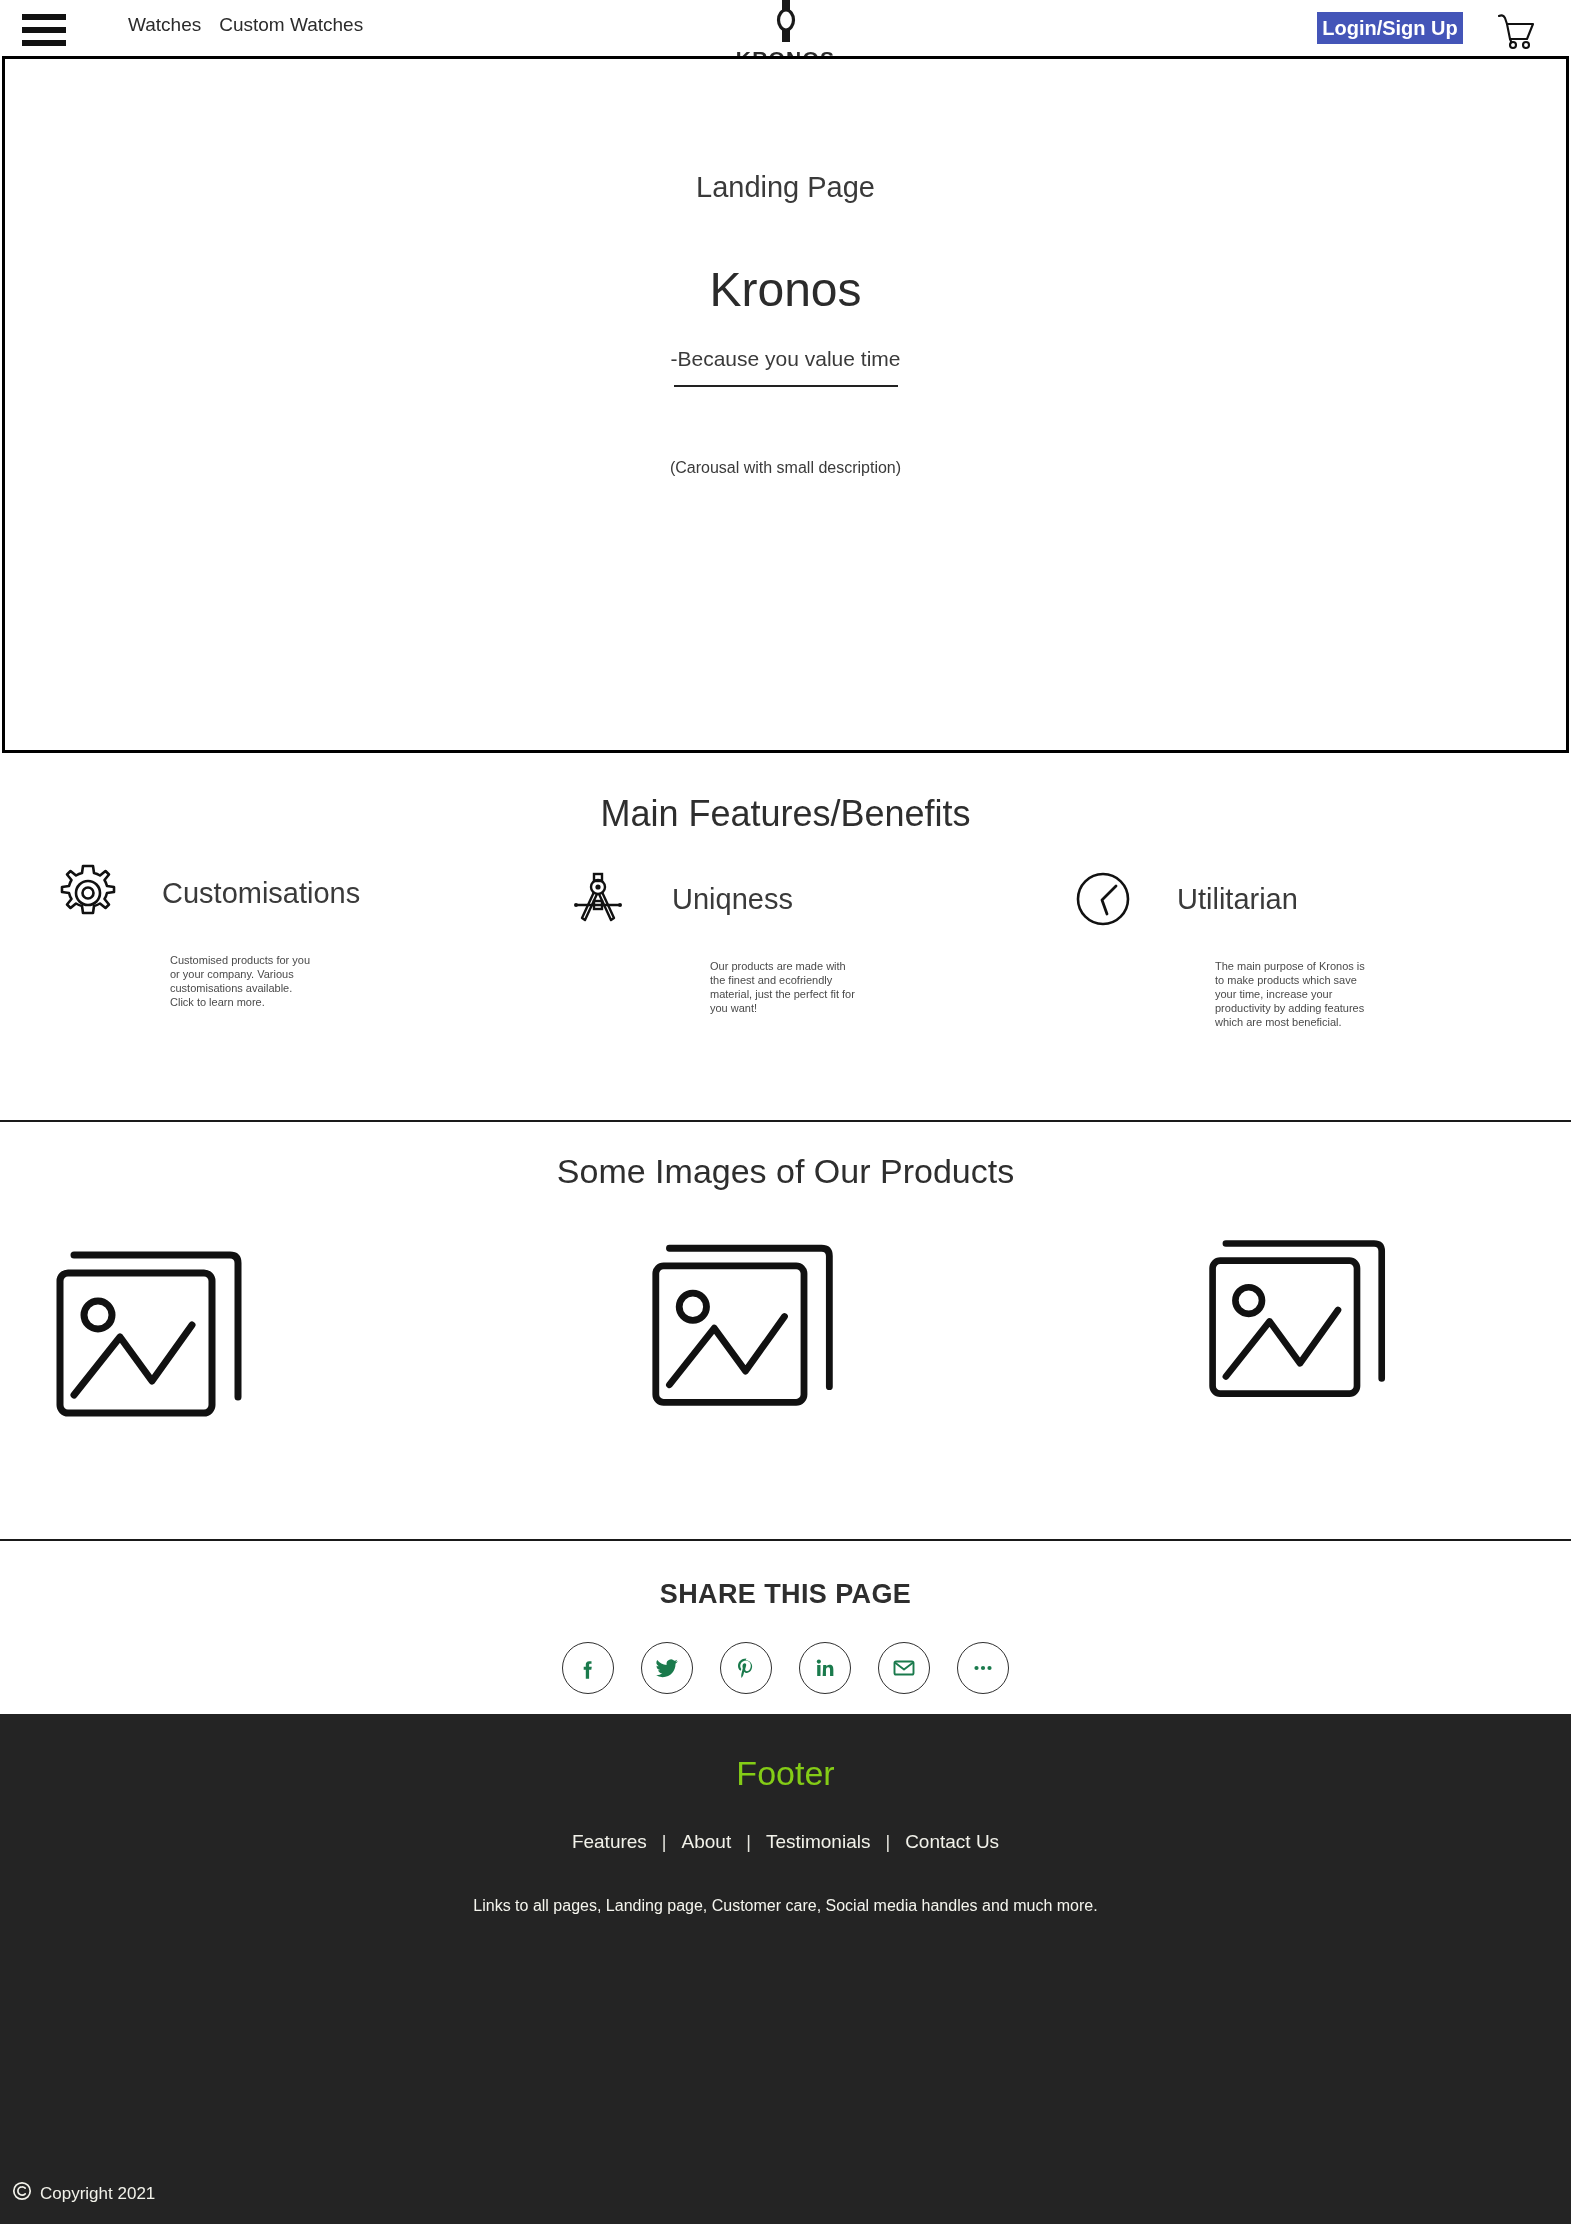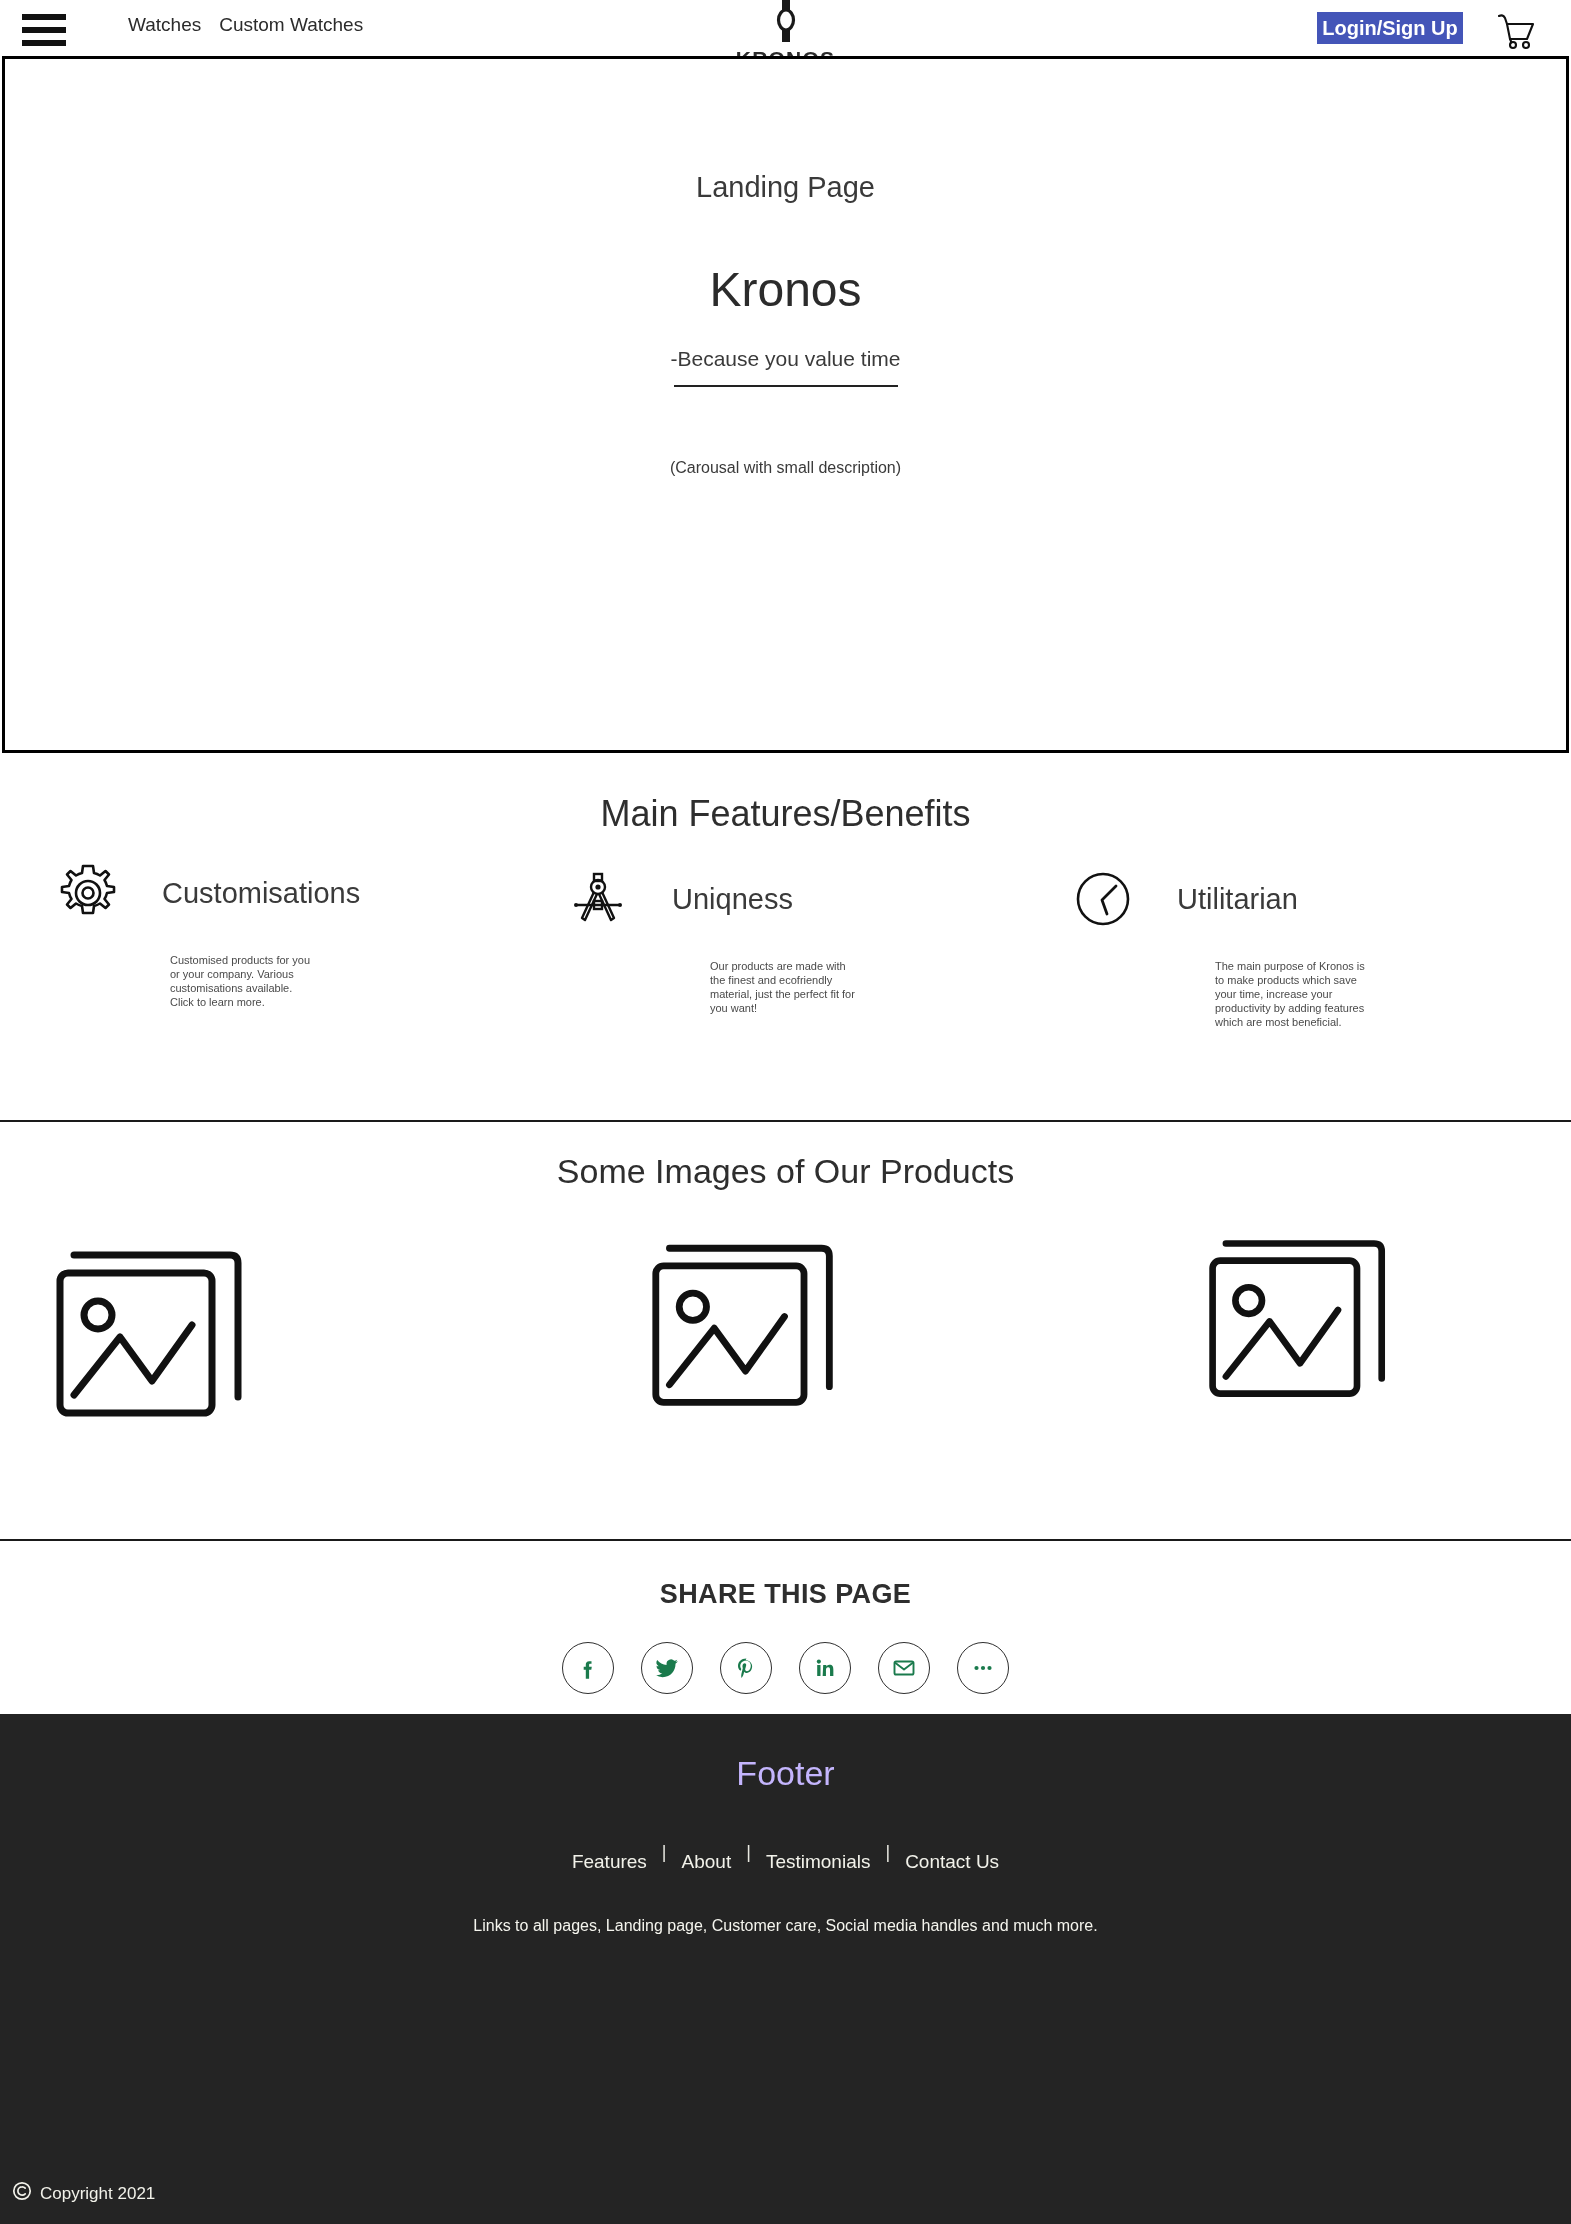--- a/index.html
+++ b/index.html
@@ -261,36 +261,35 @@
     bottom: 0;
     height: 510px;
     background: #242424;
     color: #f2f2ea;
     text-align: center;
   }
   .footer-title {
     font-size: 34px;
     font-weight: 400;
     margin-top: 40px;
-    color: #c4b5fd;
+    color: #84cc16;
     font-family: "Liberation Sans", sans-serif;
   }
   .footer-links {
     margin-top: 38px;
     display: flex;
     justify-content: center;
     align-items: center;
     gap: 15px;
     font-size: 19px;
   }
   .footer-links a {
     color: #f2f2ea;
     text-decoration: none;
     font-family: "Liberation Sans", sans-serif;
-    margin-top: 20px;
   }
   .footer-sep { color: #e8e8e0; font-size: 18px; }
   .footer-note {
     margin-top: 42px;
     font-size: 16px;
     line-height: 1.35;
     color: #f5f5ee;
     font-family: "Liberation Sans", sans-serif;
   }
   .copyright {

